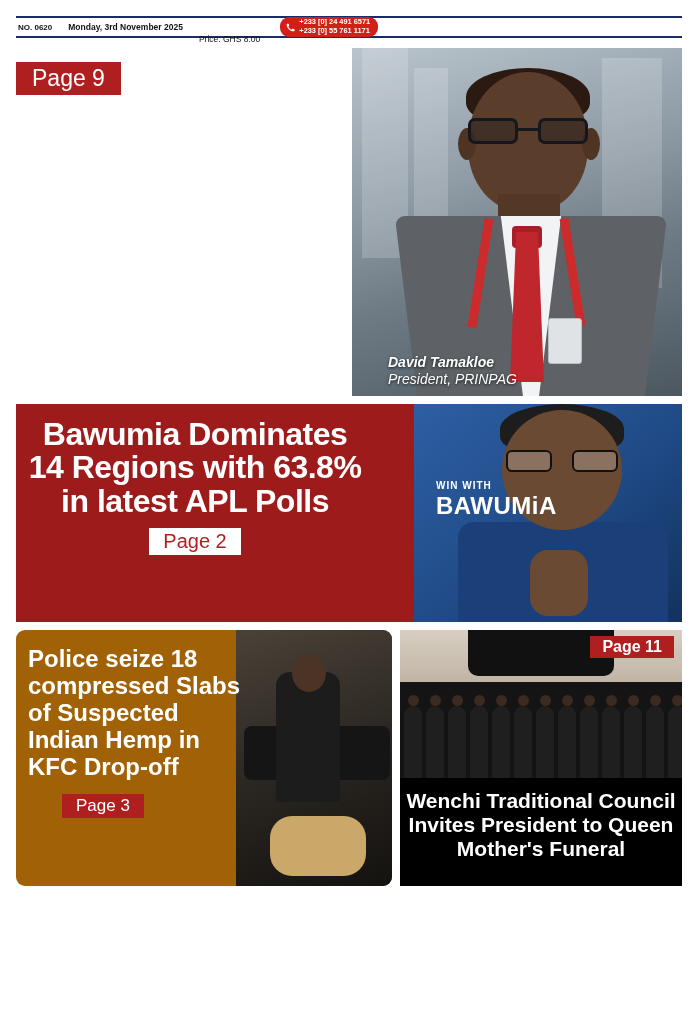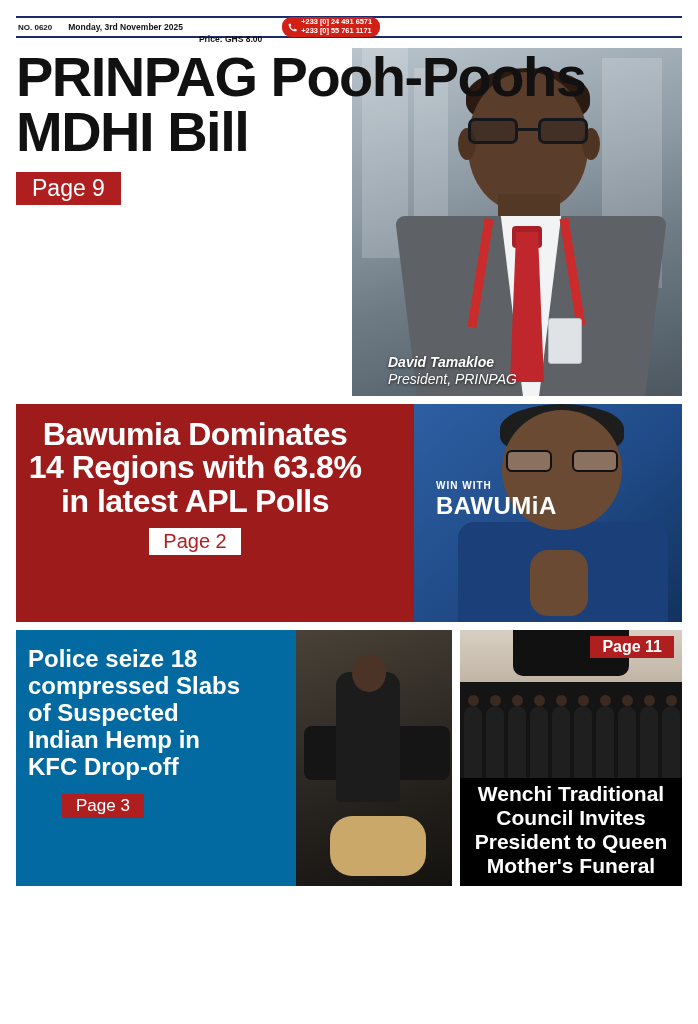--- a/index.html
+++ b/index.html
@@ -96,21 +96,21 @@
     align-items: center;
     gap: 16px;
     font-size: 8.5px;
     font-weight: bold;
     color: #111;
     padding: 0 2px;
     margin-top: 2px;
   }
   .infobar .issue { font-size: 8px; }
   .infobar .date { font-weight: bold; }
-  .infobar .price { font-weight: bold; margin-top: 24px; }
+  .infobar .price { font-weight: normal; margin-top: 24px; }
   .phone-box {
     background: #d32017;
     color: #fff;
     border-radius: 9px;
     padding: 1px 8px 1px 6px;
     display: flex;
     align-items: center;
     gap: 4px;
     font-size: 7.4px;
     line-height: 1.15;
@@ -290,23 +290,24 @@
 
   
   .bottom {
     margin-top: 8px;
     display: flex;
     gap: 8px;
     height: 256px;
   }
   .bl {
     position: relative;
-    width: 436px;
-    background: #0369a1;
+    width: 376px;
+    background: #a16207;
     overflow: hidden;
+    border-radius: 9px;
   }
   .bl-photo {
     position:absolute; right:0; top:0; width: 156px; height: 256px;
     background: linear-gradient(160deg,#4a4238 0%, #2b2722 50%, #14120f 100%);
     overflow:hidden;
   }
   .bl-person { position:absolute; left:40px; top:42px; width:64px; height:130px; background:#1c1c1c; border-radius:14px 14px 4px 4px; }
   .bl-face { position:absolute; left:56px; top:24px; width:34px; height:38px; background:#4b3426; border-radius:50%; }
   .bl-bike { position:absolute; left:8px; top:96px; width:146px; height:54px; background:#151515; border-radius:8px; }
   .bl-sack { position:absolute; left:34px; top:186px; width:96px; height:60px; background:#c9a86a; border-radius:22px; }
@@ -349,21 +350,21 @@
   }
   .br-crowd span::before {
     content:""; position:absolute; left:4px; top:-11px; width:11px; height:11px; background:#3a2a1f; border-radius:50%;
   }
   .br-text {
     position: absolute;
     left: 0; right: 0; bottom: 0; top: 148px;
     background: #000;
     color: #fff;
     text-align: center;
-    padding: 4px 6px;
+    padding: 11px 6px;
   }
   .br-text h3 {
     font-size: 21px;
     line-height: 1.14;
     font-weight: bold;
   }
   .br .pagetag-abs {
     position: absolute;
     right: 8px; top: 6px;
     background: #b01f1f;
@@ -418,21 +419,20 @@
         <div class="jacket-r"></div>
         <div class="lanyard-l"></div>
         <div class="lanyard-r"></div>
         <div class="tie-knot"></div>
         <div class="tie"></div>
         <div class="badge-card"></div>
       </div>
     </div>
 
     <div class="lead-head">
-      <h1>PRINPAG Pooh-Poohs MDHI Bill</h1>
       <div class="pagetag">Page 9</div>
     </div>
 
     <div class="caption">
       <div class="nm">David Tamakloe</div>
       <div class="rl">President, PRINPAG</div>
     </div>
   </div>
 
   <div class="strip">

